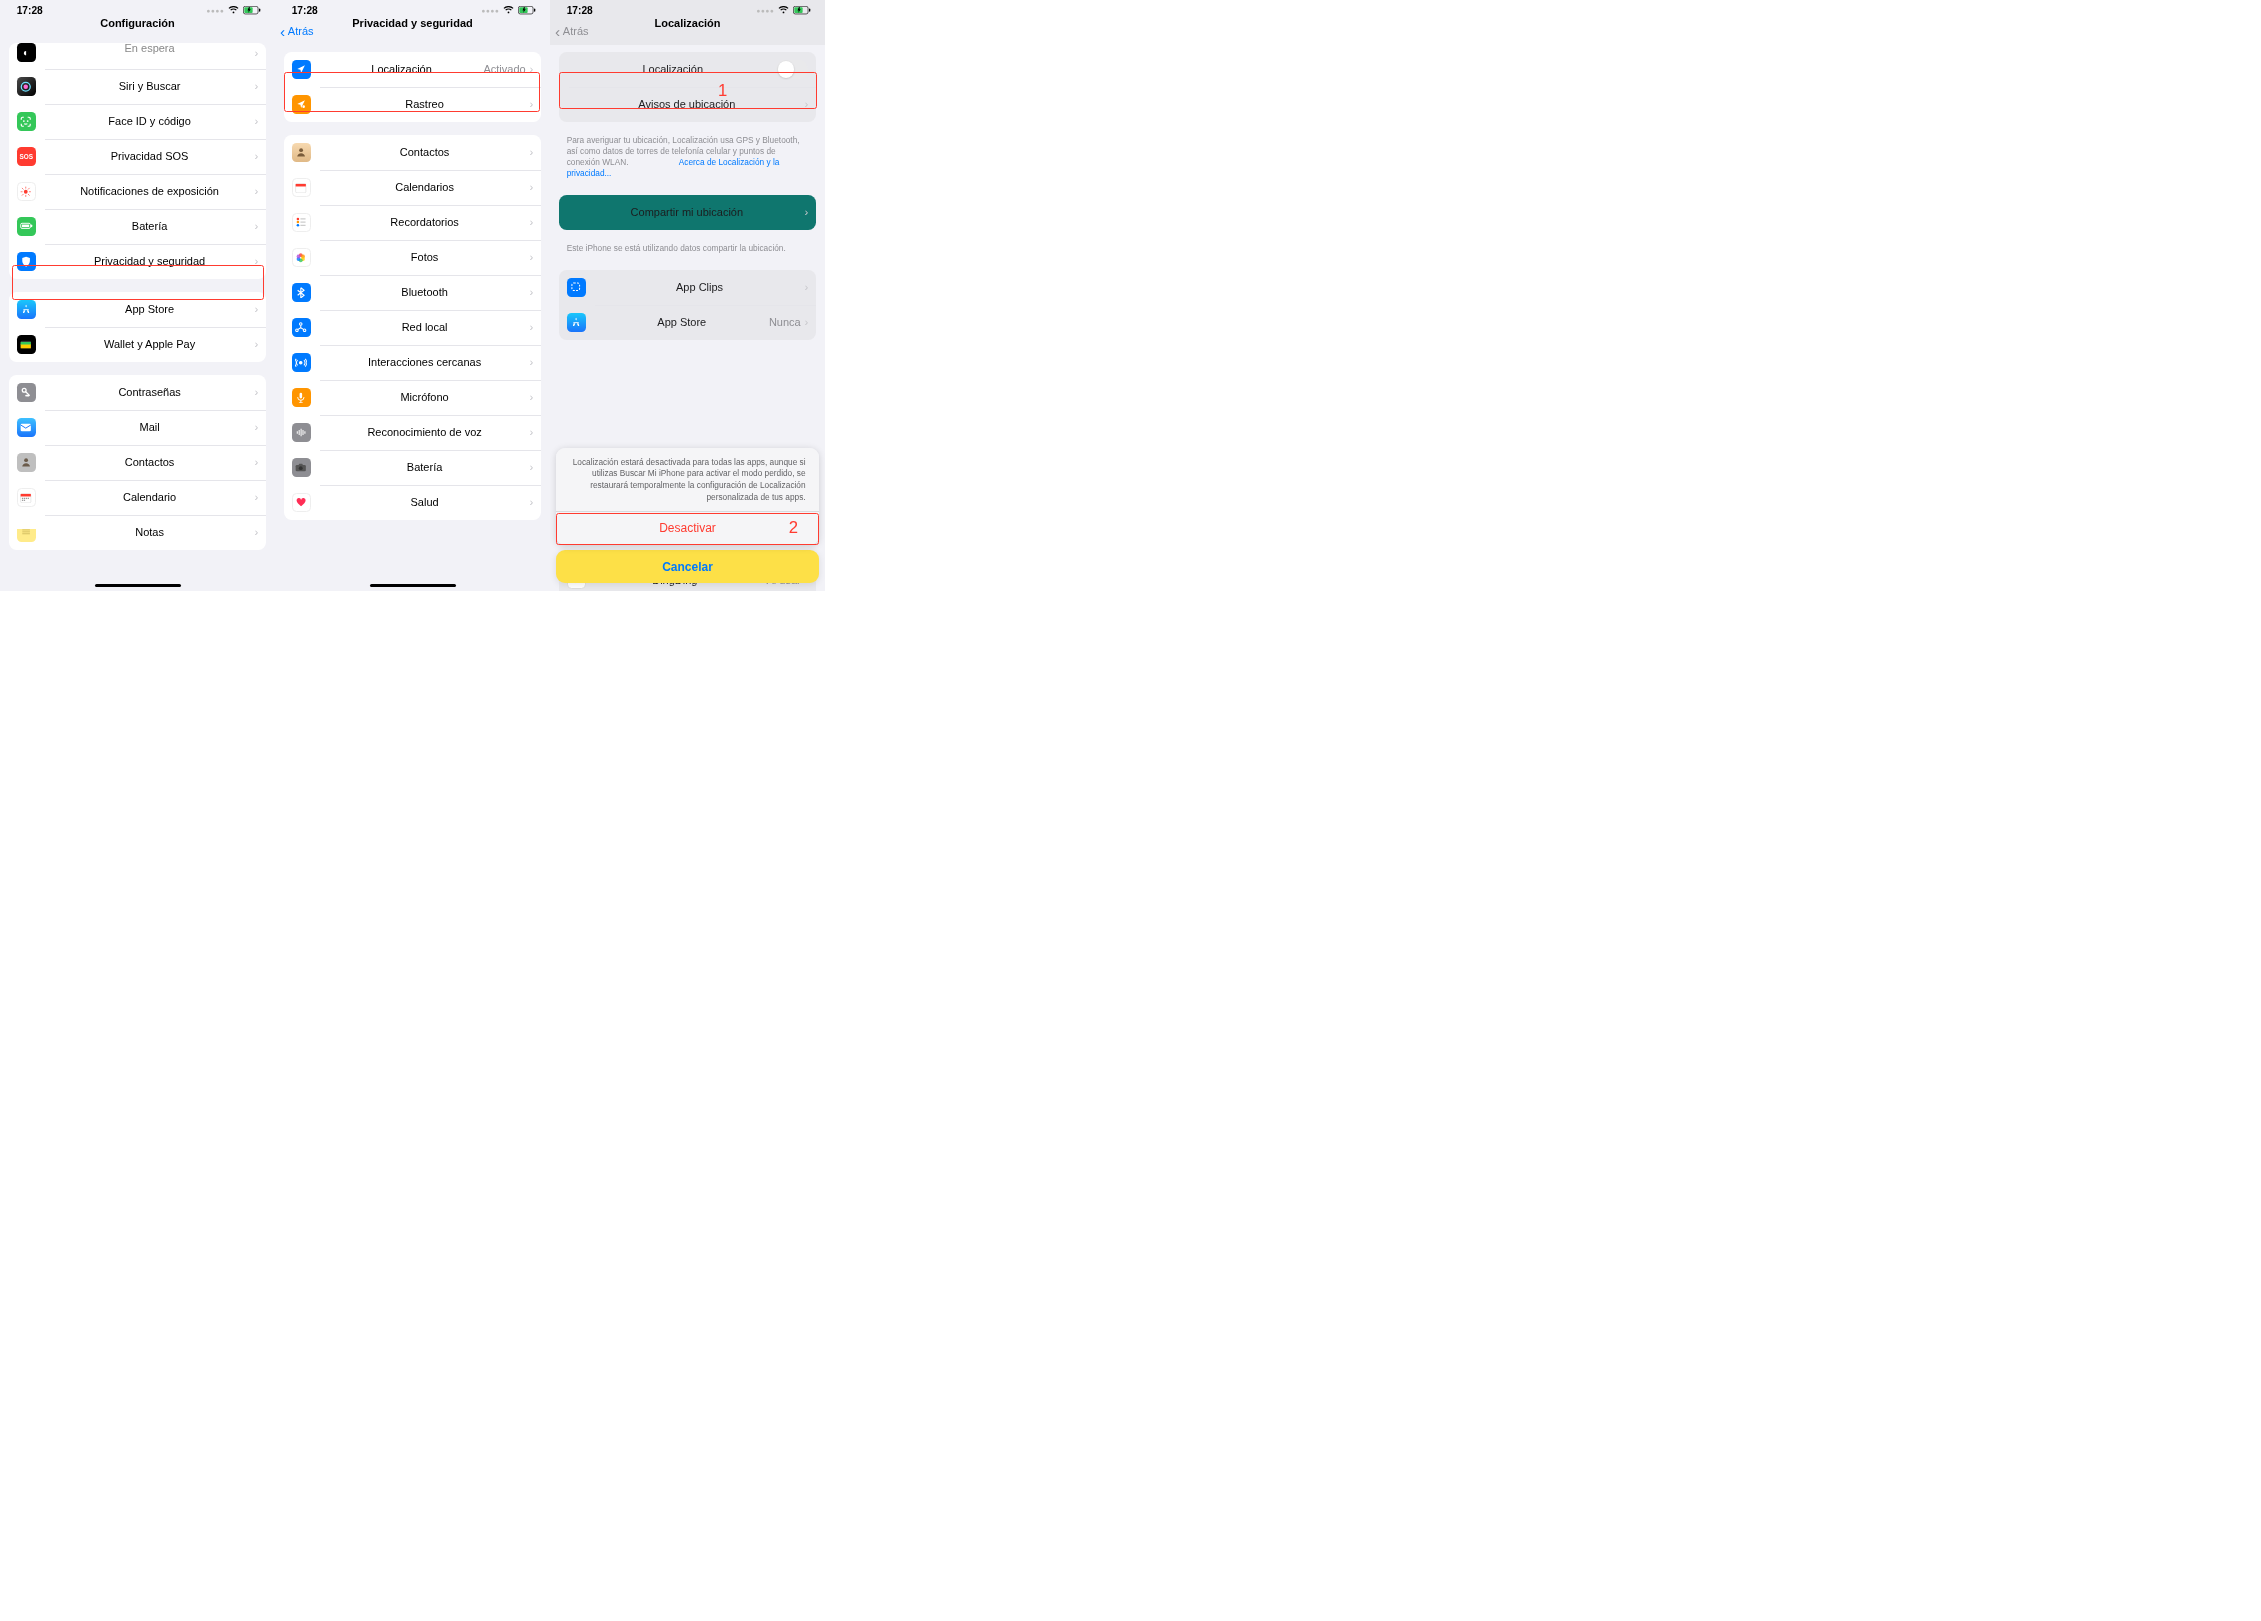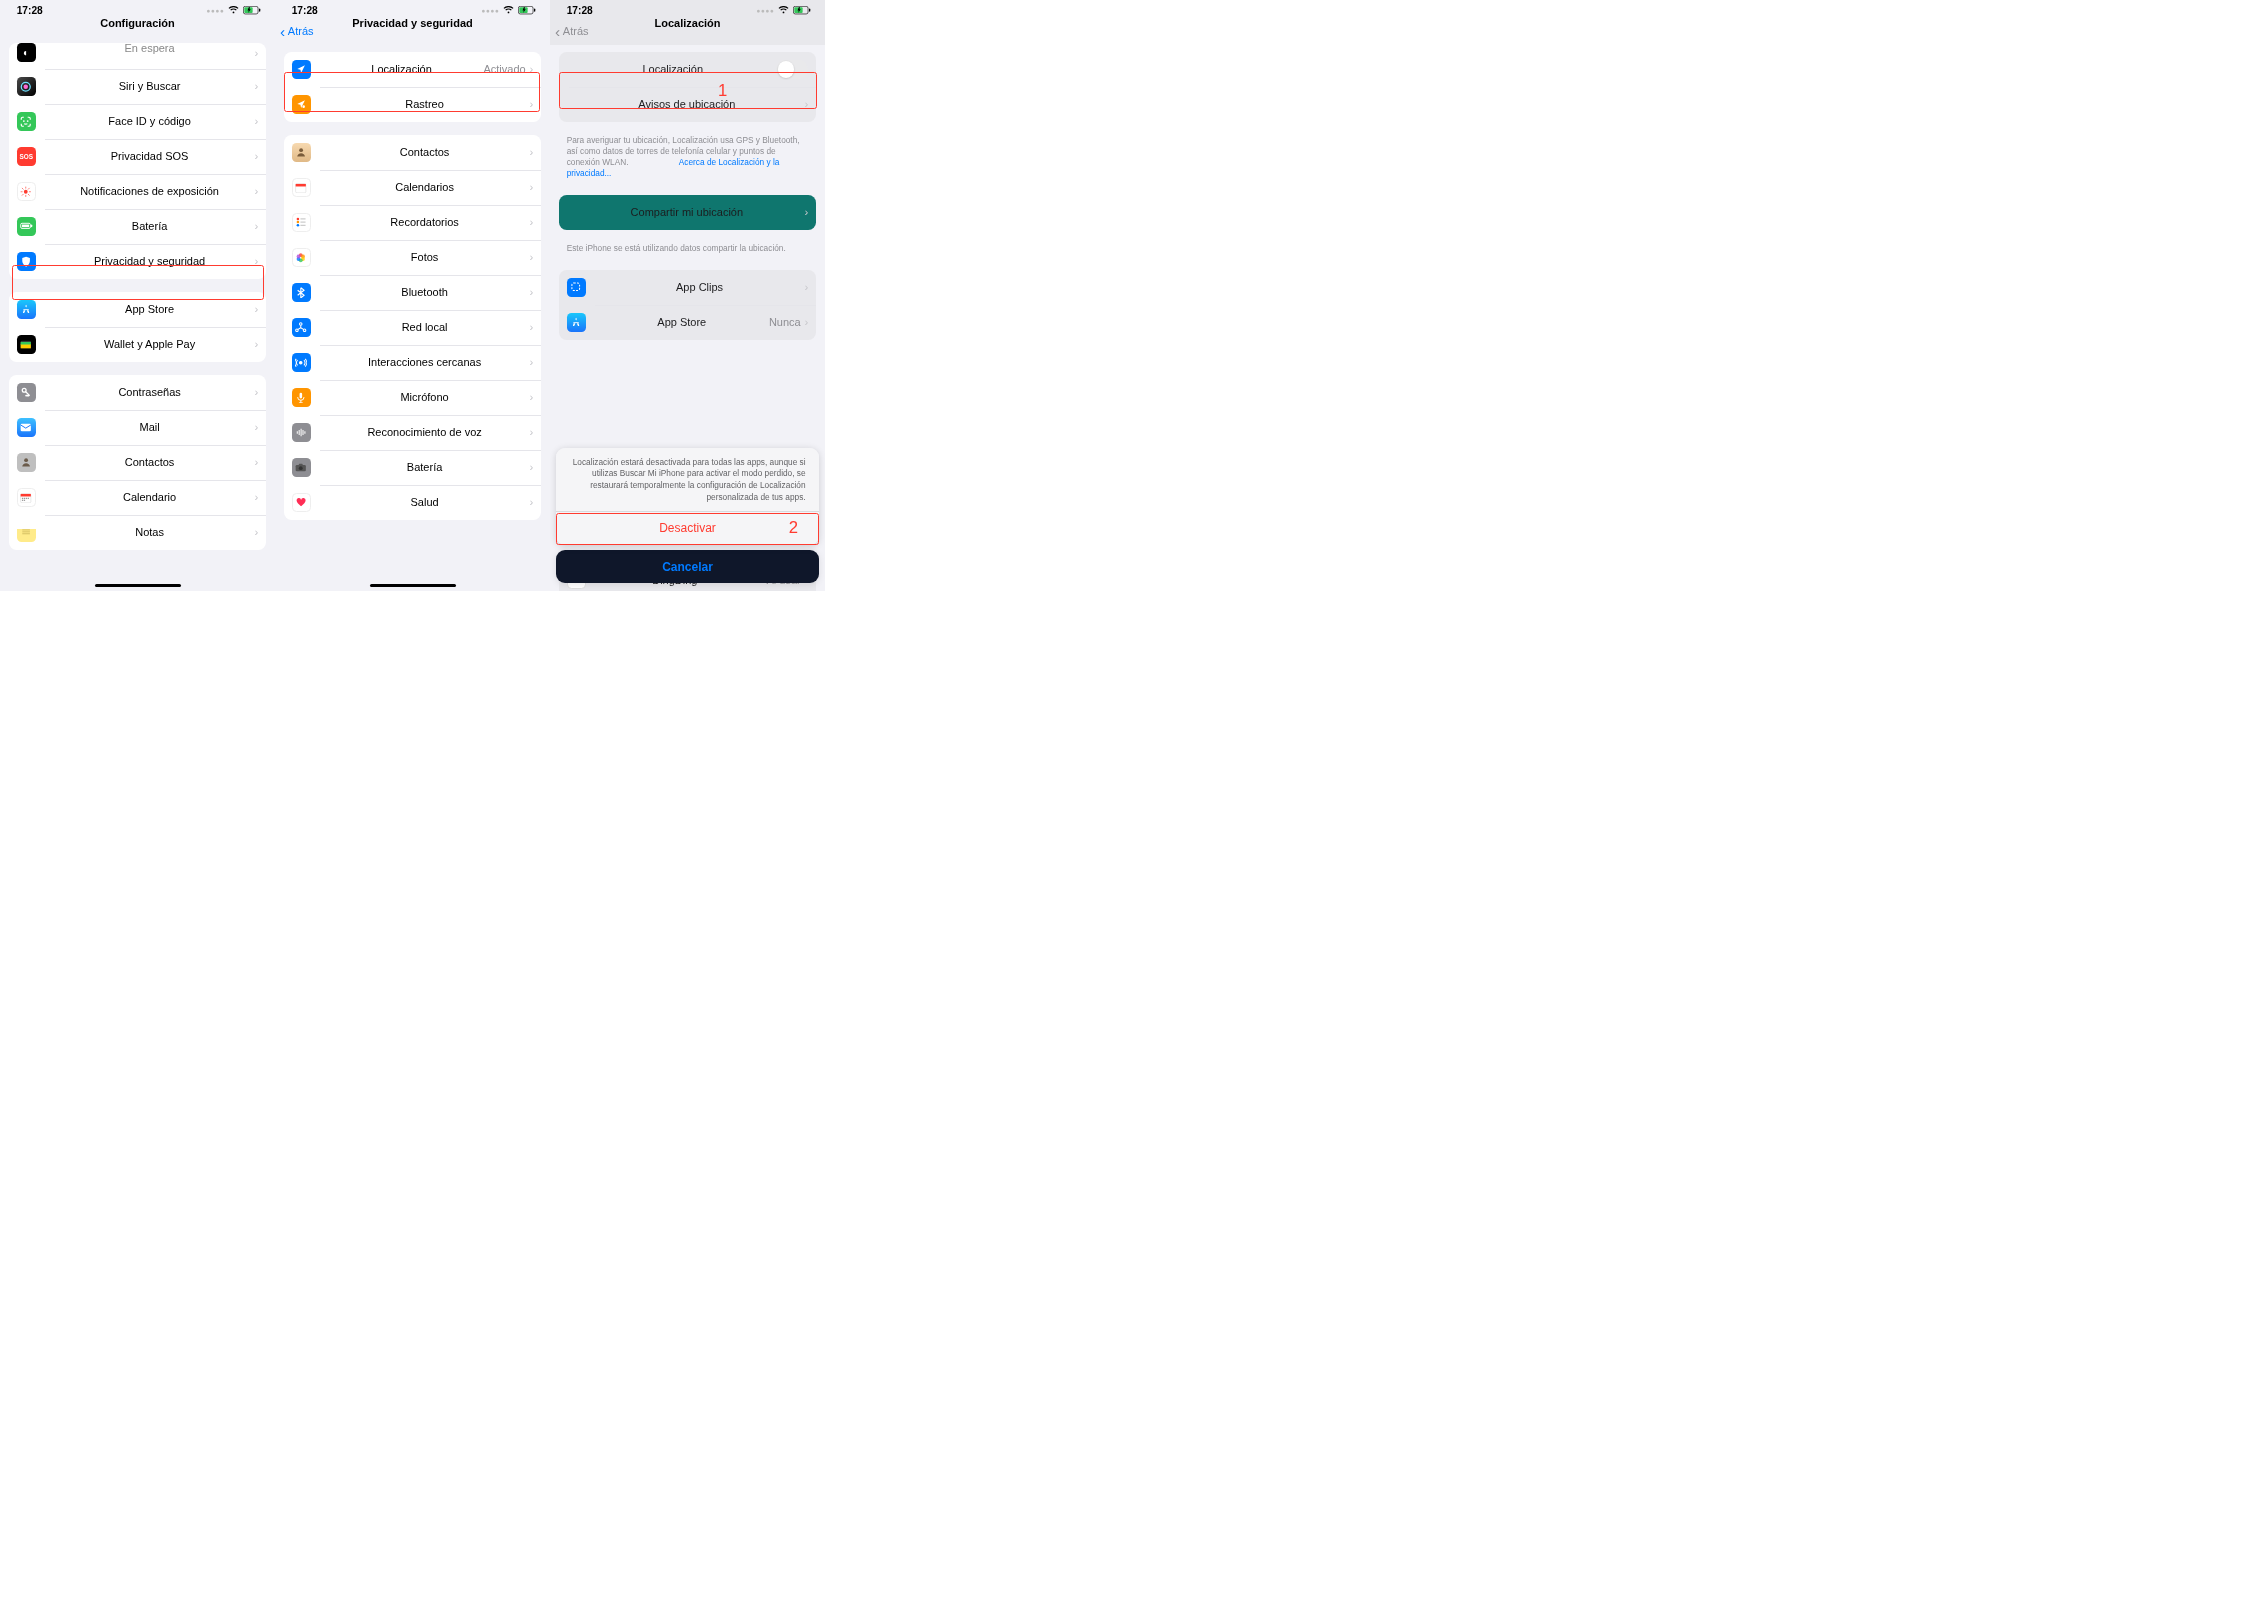--- a/index.html
+++ b/index.html
@@ -130,21 +130,21 @@
   }
   .sheet-btn {
     border-top:0.6px solid #d8d8dc;
     text-align:center;
     font-size:12px;
     padding:9.6px 0;
     color:#ff3b30;
   }
   .sheet-cancel {
     margin-top:5.1px;
-    background:#0f172a;
+    background:#fde047;
     border-radius:9px;
     text-align:center;
     font-size:12px;
     font-weight:600;
     color:#007aff;
     padding:9.6px 0;
     box-shadow:0 1.3px 7.7px rgba(0,0,0,.1);
   }
   .screen.greyed .status-bar,
   .screen.greyed .nav-bar { background: #e8e8ec; }

